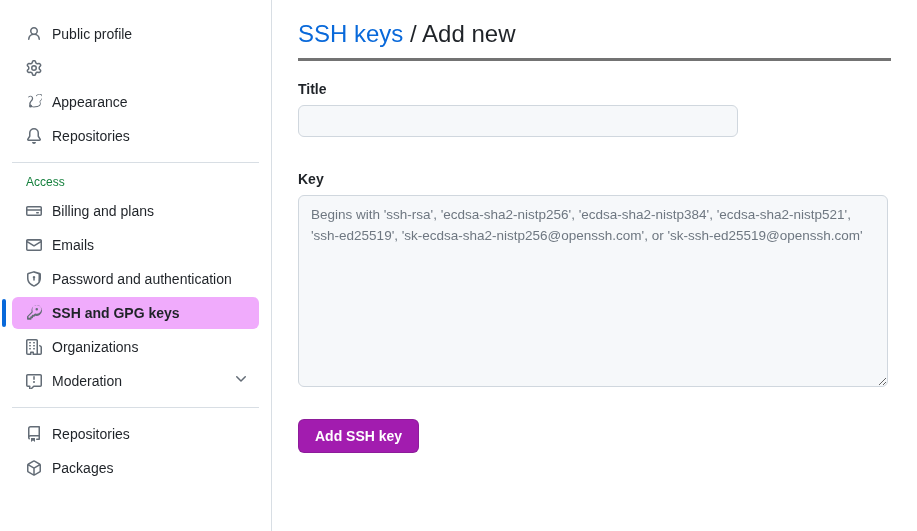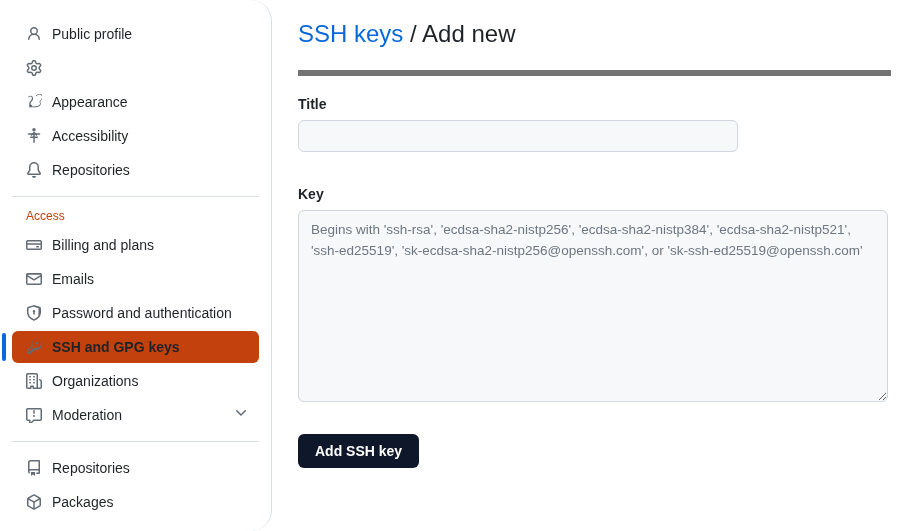--- a/index.html
+++ b/index.html
@@ -21,21 +21,20 @@
 
   
   .sidebar {
     width: 272px;
     flex: 0 0 272px;
     box-sizing: border-box;
     padding: 18px 0 16px 0;
     border-right: 1px solid #d8dee4;
     background: #ffffff;
     overflow: hidden;
-    border-radius: 21px;
   }
   .nav-group { padding: 0 12px; }
   .nav-item {
     position: relative;
     display: flex;
     align-items: flex-start;
     gap: 10px;
     padding: 6px 10px 6px 14px;
     border-radius: 6px;
     font-size: 14px;
@@ -49,21 +48,21 @@
     flex: 0 0 16px;
     width: 16px;
     height: 20px;
     display: flex;
     align-items: center;
     justify-content: center;
     color: #636c76;
   }
   .nav-item .lbl { flex: 1 1 auto; }
   .nav-item.active {
-    background: #c2410c;
+    background: #f0abfc;
     font-weight: 600;
   }
   .nav-item.active::before {
     content: "";
     position: absolute;
     left: -10px;
     top: 2px;
     bottom: 2px;
     width: 4px;
     border-radius: 6px;
@@ -72,43 +71,43 @@
   .nav-item .chev {
     flex: 0 0 16px;
     display: flex;
     align-items: center;
     justify-content: center;
     color: #636c76;
   }
   .section-title {
     font-size: 12px;
     line-height: 18px;
-    color: #c2410c;
+    color: #15803d;
     padding: 0 10px 4px 14px;
     margin-top: 4px;
   }
   .nav-divider {
     height: 1px;
     background: #d8dee4;
     margin: 10px 12px 10px 12px;
   }
 
   
   .main {
     flex: 1 1 auto;
     box-sizing: border-box;
     padding: 18px 26px 0 26px;
     overflow: hidden;
   }
   .page-head {
     font-size: 24px;
     line-height: 32px;
     font-weight: 400;
-    padding-bottom: 20px;
-    border-bottom: 6px solid #737373;
+    padding-bottom: 8px;
+    border-bottom: 3px solid #737373;
     margin: 0 0 18px 0;
   }
   .page-head a {
     color: #0969da;
     text-decoration: none;
   }
   .page-head .sep { color: #1f2328; }
   .page-head .cur { color: #1f2328; }
 
   .field-label {
@@ -155,21 +154,21 @@
   }
   .key-area::placeholder { color: #6e7781; opacity: 1; }
 
   .btn-primary {
     display: inline-block;
     font-family: "Liberation Sans", sans-serif;
     font-size: 14px;
     font-weight: 600;
     line-height: 20px;
     color: #ffffff;
-    background: #0f172a;
+    background: #a21caf;
     border: 1px solid rgba(27,31,36,0.15);
     border-radius: 6px;
     padding: 6px 16px;
     cursor: pointer;
   }
 </style>
 </head>
 <body>
 
 <div class="page">
@@ -193,30 +192,20 @@
             </span>
           </a>
           <a href="#" class="nav-item">
             <span class="ico">
               <svg width="16" height="16" viewBox="0 0 16 16" fill="currentColor">
                 <path d="M11.134 1.535c.7-.733 1.667-1.135 2.555-1.067.888.068 1.67.6 2.063 1.526.348.822.304 1.6.068 2.273-.23.652-.662 1.21-1.068 1.672l-.11.125c-.315.358-.617.7-.838 1.06-.22.358-.31.6-.28.825.019.133.08.3.185.575.036.093.07.18.102.26.164.43.21.64.184.868-.085.736-.555 1.328-1.3 1.775-.747.45-1.798.755-3.086.92-1.287.165-2.43.09-3.25-.2-.82-.29-1.37-.77-1.62-1.38-.245-.6-.193-1.25.02-1.85.21-.6.58-1.16 1.02-1.65l.11-.125c.4-.45.83-1.01 1.06-1.66.23-.67.27-1.45-.08-2.27-.39-.93-1.17-1.46-2.06-1.53-.89-.07-1.85.33-2.56 1.06-.14.15-.15.38-.1.53.5.15.22.26.38.26.17 0 .33-.09.44-.21.48-.5 1.08-.75 1.6-.71.53.04.95.33 1.18.88.22.52.19 1.04.03 1.5-.16.47-.48.9-.84 1.31l-.11.12c-.51.58-1.03 1.27-1.34 2.07-.31.8-.39 1.73-.02 2.64.37.91 1.14 1.58 2.21 1.96 1.07.38 2.42.45 3.83.27 1.41-.18 2.62-.52 3.53-1.07.91-.55 1.56-1.36 1.69-2.41.07-.58-.08-1.05-.25-1.49l-.08-.21c-.09-.24-.12-.33-.13-.38-.01-.08.02-.21.18-.47.16-.26.4-.54.7-.88l.11-.13c.44-.5.98-1.18 1.29-2.06.31-.88.36-1.89-.08-2.93C16.22.77 15.1.03 13.8-.07c-1.29-.1-2.6.46-3.53 1.42a.48.48 0 1 0 .69.67Z"></path>
                 <path d="M4.5 10.5a1.5 1.5 0 1 1 0 3 1.5 1.5 0 0 1 0-3Z"></path>
               </svg>
             </span>
             <span class="lbl">Appearance</span>
-          </a>
-          <a href="#" class="nav-item">
-            <span class="ico">
-              <svg width="16" height="16" viewBox="0 0 16 16" fill="currentColor">
-                <path d="M7.47 3.97a.75.75 0 0 1 1.06 0l2.5 2.5a.75.75 0 0 1-1.06 1.06L8.75 6.31v2.19h2.5a.75.75 0 0 1 0 1.5h-2.5v4.25a.75.75 0 0 1-1.5 0V10h-2.5a.75.75 0 0 1 0-1.5h2.5V6.31L5.97 7.53a.75.75 0 0 1-1.06-1.06l2.56-2.5Z"></path>
-                <circle cx="8" cy="1.75" r="1.75"></circle>
-                <path d="M2.5 5.25h11a.75.75 0 0 1 0 1.5h-11a.75.75 0 0 1 0-1.5Z"></path>
-              </svg>
-            </span>
-            <span class="lbl">Accessibility</span>
           </a>
           <a href="#" class="nav-item">
             <span class="ico">
               <svg width="16" height="16" viewBox="0 0 16 16" fill="currentColor">
                 <path d="M8 16a2 2 0 0 0 1.985-1.75c.017-.137-.097-.25-.235-.25h-3.5c-.138 0-.252.113-.235.25A2 2 0 0 0 8 16ZM3 5a5 5 0 0 1 10 0v2.947c0 .05.015.098.042.139l1.703 2.555A1.519 1.519 0 0 1 13.482 13H2.518a1.516 1.516 0 0 1-1.263-2.36l1.703-2.554A.255.255 0 0 0 3 7.947Zm5-3.5A3.5 3.5 0 0 0 4.5 5v2.947c0 .346-.102.683-.294.97l-1.703 2.556a.017.017 0 0 0-.003.01l.001.006.004.006.004.004.006.004.007.001h10.964l.007-.001.006-.004.004-.004.004-.006.001-.007a.017.017 0 0 0-.003-.01l-1.703-2.554a1.745 1.745 0 0 1-.294-.97V5A3.5 3.5 0 0 0 8 1.5Z"></path>
               </svg>
             </span>
             <span class="lbl">Repositories</span>
           </a>
         </div>

